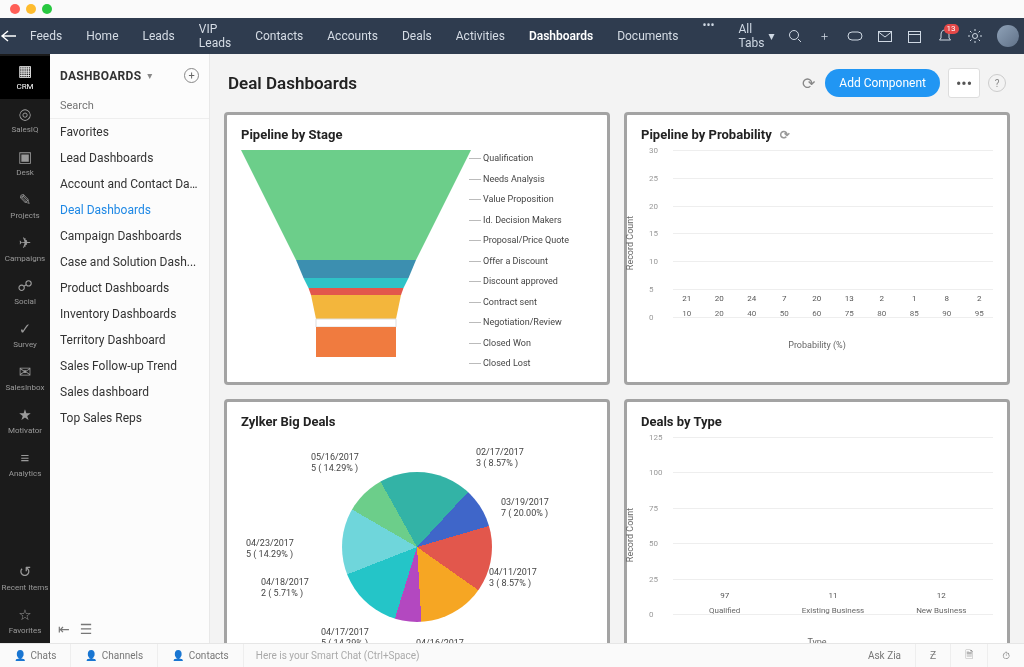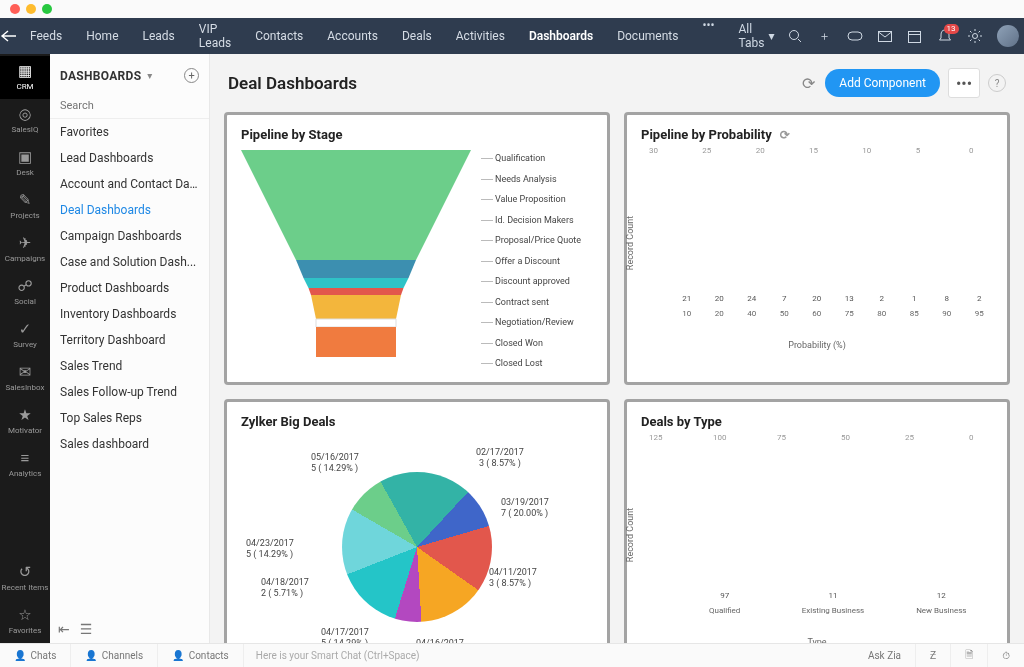--- a/index.html
+++ b/index.html
@@ -53,31 +53,31 @@
 .refresh-small { color: #888; margin-right: 10px; cursor: pointer; }
 .help-circle { width: 18px; height: 18px; border: 1px solid #ccc; border-radius: 50%; display: flex; align-items: center; justify-content: center; font-size: 10px; color: #888; margin-left: 8px; cursor: pointer; }
 
 .cards { flex: 1; overflow: auto; padding: 0 14px 8px; }
 .card-row { display: flex; gap: 14px; margin-bottom: 14px; }
 .card { background: #fff; border: 3px solid #a3a3a3; border-radius: 4px; padding: 12px 14px; flex: 1; min-width: 0; display: flex; flex-direction: column; }
 .card h4 { font-size: 13px; font-weight: 700; color: #222; margin-bottom: 8px; display: flex; align-items: center; gap: 8px; }
 .card-refresh { color: #999; font-size: 12px; cursor: pointer; }
 
 
-.funnel-wrap { display: flex; gap: 24px; }
+.funnel-wrap { display: flex; gap: 12px; }
 .funnel { width: 230px; display: flex; flex-direction: column; align-items: center; }
 .funnel-legend { flex: 1; font-size: 9px; color: #444; display: flex; flex-direction: column; justify-content: space-between; }
 .funnel-legend div { padding: 2px 0; border-top: 1px solid transparent; position: relative; }
 .funnel-legend div::before { content: ''; position: absolute; left: -14px; top: 50%; width: 12px; border-top: 1px solid #bbb; }
 
 
 .barchart { display: flex; flex-direction: column; height: 200px; }
 .bar-area { display: flex; gap: 4px; flex: 1; align-items: stretch; padding-left: 32px; position: relative; }
 .bar-ylabel { position: absolute; left: 0; top: 50%; transform: rotate(-90deg) translate(-50%,-16px); transform-origin: left top; font-size: 9px; color: #666; white-space: nowrap; }
-.bar-grid { position: absolute; left: 32px; right: 0; top: 0; bottom: 18px; display: flex; flex-direction: row; justify-content: space-between; }
+.bar-grid { position: absolute; left: 32px; right: 0; top: 0; bottom: 18px; display: flex; flex-direction: column; justify-content: space-between; }
 .bar-grid-line { border-top: 1px solid #eee; font-size: 8px; color: #999; position: relative; }
 .bar-grid-line span { position: absolute; left: -24px; top: -5px; }
 .bars { display: flex; gap: 5px; position: absolute; left: 32px; right: 0; bottom: 18px; top: 0; align-items: flex-end; }
 .bar-col { flex: 1; display: flex; flex-direction: column; align-items: center; gap: 3px; }
 .bar-val { font-size: 8px; color: #555; }
 .bar-rect { width: 80%; border-radius: 1px; }
 .bar-xlab { font-size: 8px; color: #666; }
 .bar-xtitle { text-align: center; font-size: 9px; color: #666; margin-top: 4px; }
 
 
@@ -229,24 +229,23 @@
     <ul class="sidebar-list" id="sidelist">
         <li>Favorites</li>
         <li>Lead Dashboards</li>
         <li>Account and Contact Da...</li>
         <li class="active">Deal Dashboards</li>
         <li>Campaign Dashboards</li>
         <li>Case and Solution Dash...</li>
         <li>Product Dashboards</li>
         <li>Inventory Dashboards</li>
         <li>Territory Dashboard</li>
-        <li>Sales Trend</li>
         <li>Sales Follow-up Trend</li>
+        <li>Sales dashboard</li>
         <li>Top Sales Reps</li>
-        <li>Sales dashboard</li>
       </ul>
     <div class="sidebar-bottom">
       <span>⇤</span>
       <span>☰</span>
     </div>
   </div>
 
   <div class="content">
     <div class="content-head">
       <h2>Deal Dashboards</h2>
@@ -376,21 +375,21 @@
             </div>
         </div>
       </div>
 
       <div class="card-row">
 
         <div class="card">
           <h4>Zylker Big Deals</h4>
           <div class="pie-wrap" id="pie-wrap">
             <div class="pie" id="pie" style="background: conic-gradient(from -60deg, rgb(108, 206, 138) 0deg, rgb(108, 206, 138) 30.852deg, rgb(51, 179, 166) 30.852deg, rgb(51, 179, 166) 102.852deg, rgb(63, 102, 201) 102.852deg, rgb(63, 102, 201) 133.704deg, rgb(226, 87, 76) 133.704deg, rgb(226, 87, 76) 185.148deg, rgb(246, 166, 35) 185.148deg, rgb(246, 166, 35) 236.592deg, rgb(179, 72, 192) 236.592deg, rgb(179, 72, 192) 257.148deg, rgb(36, 197, 200) 257.148deg, rgb(36, 197, 200) 308.592deg, rgb(111, 214, 219) 308.592deg, rgb(111, 214, 219) 360.036deg);"></div>
-          <div class="pie-label" style="top: 10px; left: 235px; text-align: center;">02/17/2017<br>3 ( 8.57% )</div>
+          <div class="pie-label" style="top: 10px; left: 235px;">02/17/2017<br>3 ( 8.57% )</div>
               <div class="pie-label" style="top: 60px; left: 260px;">03/19/2017<br>7 ( 20.00% )</div>
               <div class="pie-label" style="top: 130px; left: 248px;">04/11/2017<br>3 ( 8.57% )</div>
               <div class="pie-label" style="top: 201px; left: 175px;">04/16/2017<br>5 ( 14.29% )</div>
               <div class="pie-label" style="top: 190px; left: 80px;">04/17/2017<br>5 ( 14.29% )</div>
               <div class="pie-label" style="top: 140px; left: 20px;">04/18/2017<br>2 ( 5.71% )</div>
               <div class="pie-label" style="top: 75px; left: 5px; margin-top: 26px;">04/23/2017<br>5 ( 14.29% )</div>
               <div class="pie-label" style="top: 15px; left: 70px;">05/16/2017<br>5 ( 14.29% )</div>
             </div>
         </div>
 

